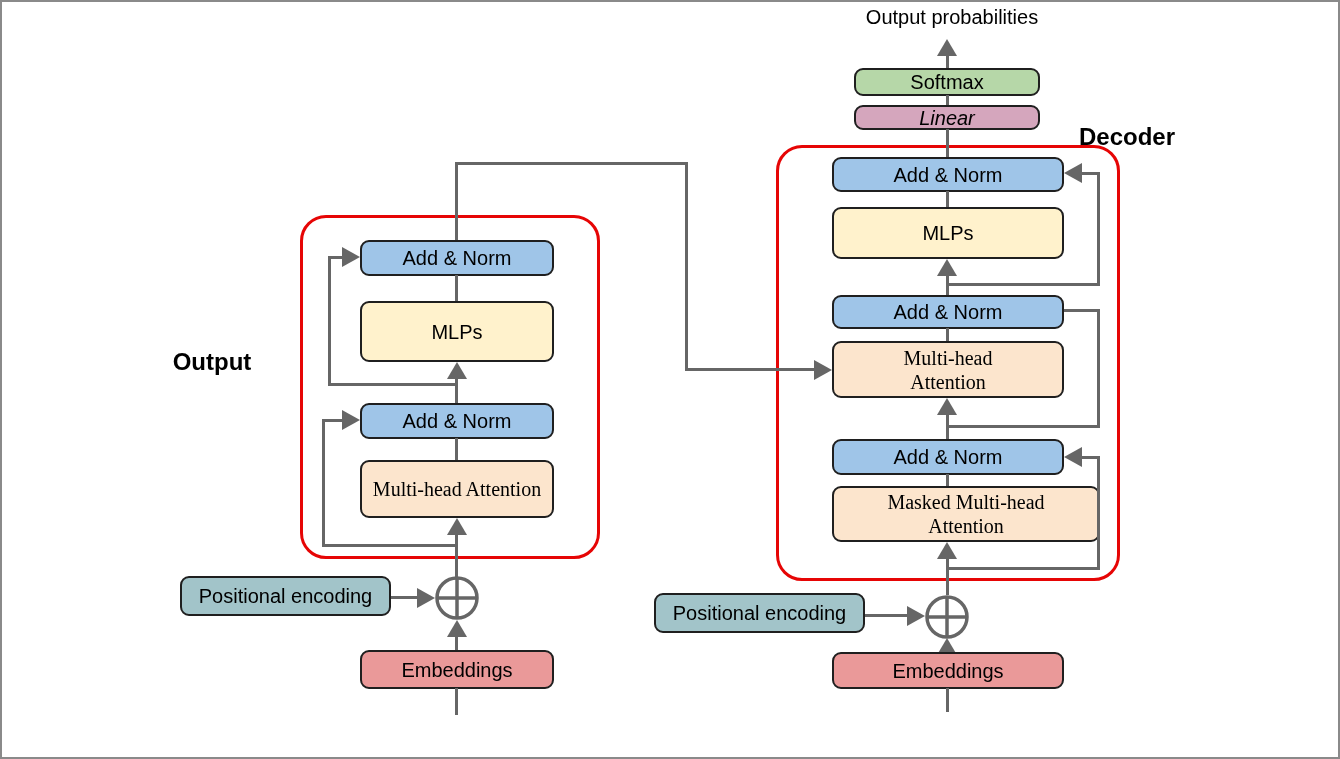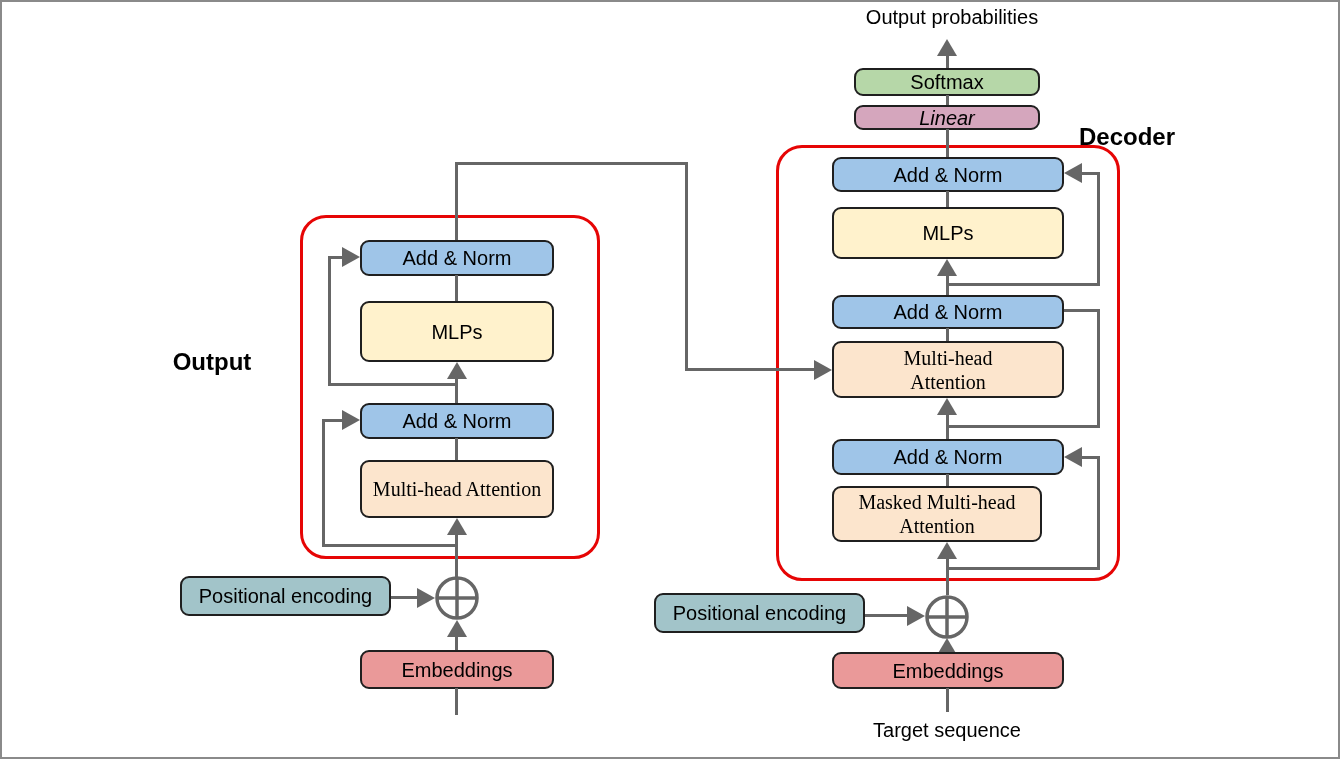--- a/index.html
+++ b/index.html
@@ -96,21 +96,21 @@
   <div class="box c-orange" style="left:830px; top:339px; width:232px; height:57px; padding:0 30px;">
     <span>Multi-head Attention</span>
   </div>
   <div class="arr-up" style="left:935px; top:396px;"></div>
   <div class="vline" style="left:944px; top:411px; height:26px;"></div>
 
   <div class="box c-blue" style="left:830px; top:437px; width:232px; height:36px;">
     <span>Add &amp; Norm</span>
   </div>
   <div class="vline" style="left:944px; top:472px; height:12px;"></div>
-  <div class="box c-orange" style="left:830px; top:484px; width:210px; height:56px; padding:0 18px;">
+  <div class="box c-orange" style="left:830px; top:484px; width:268px; height:56px; padding:0 18px;">
     <span>Masked Multi-head Attention</span>
   </div>
   <div class="arr-up" style="left:935px; top:540px;"></div>
   <div class="vline" style="left:944px; top:555px; height:38px;"></div>
 
   <div class="hline" style="left:944px; top:281px; width:154px;"></div>
   <div class="vline" style="left:1095px; top:170px; height:113px;"></div>
   <div class="hline" style="left:1078px; top:170px; width:20px;"></div>
   <div class="arr-left" style="left:1062px; top:161px;"></div>
 
@@ -188,15 +188,14 @@
     <circle cx="23" cy="23" r="20" fill="#ffffff" stroke="#666666" stroke-width="3.5"></circle>
     <line x1="23" y1="3" x2="23" y2="43" stroke="#666666" stroke-width="3.5"></line>
     <line x1="3" y1="23" x2="43" y2="23" stroke="#666666" stroke-width="3.5"></line>
   </svg>
 
   <div class="arr-up" style="left:935px; top:636px;"></div>
   <div class="box c-salmon" style="left:830px; top:650px; width:232px; height:37px;">
     <span>Embeddings</span>
   </div>
   <div class="vline" style="left:944px; top:686px; height:24px;"></div>
-  <div class="seq-label" style="left:845px; top:717px; width:200px;">Target sequence</div>
 
 </div>
 
 </body></html>

